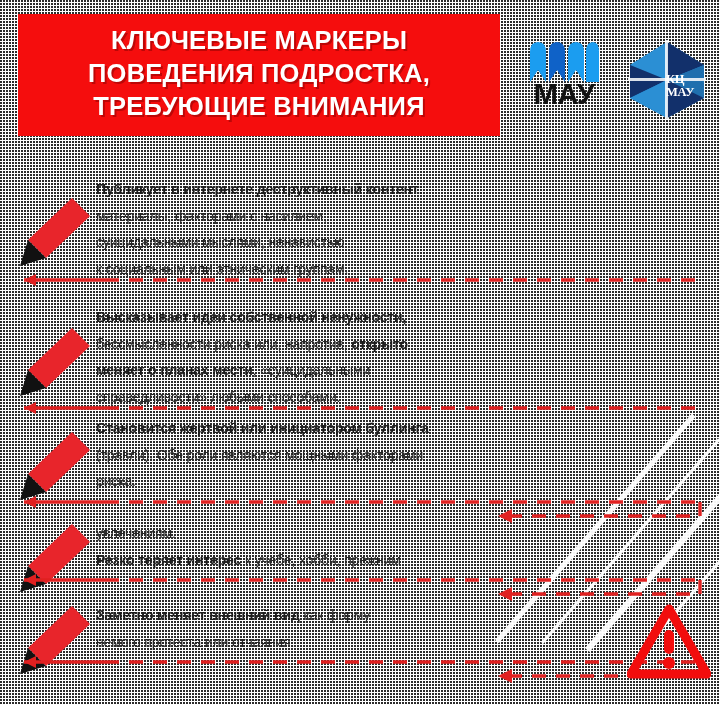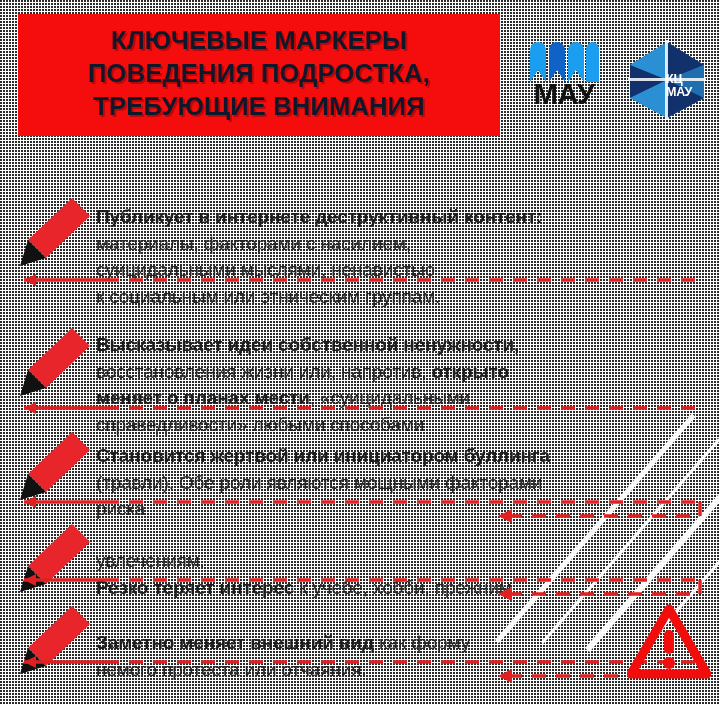--- a/index.html
+++ b/index.html
@@ -64,21 +64,21 @@
     height: 122px;
     background: #f50d0d;
     display: flex;
     flex-direction: column;
     align-items: center;
     justify-content: center;
     box-sizing: border-box;
     padding: 4px 8px 8px 8px;
   }
   .title-line {
-    color: #0f172a;
+    color: #ffffff;
     font-weight: bold;
     font-size: 25.5px;
     line-height: 33px;
     letter-spacing: .2px;
     white-space: nowrap;
     text-align: left;
     text-shadow: 2px 2px 0 rgba(120,0,0,.45);
   }
 
   
@@ -102,20 +102,21 @@
     letter-spacing: -.5px;
   }
 
   
   .logo-kc {
     position: absolute;
     left: 628px;
     top: 40px;
     width: 78px;
     height: 80px;
+    font-family: Liberation Serif, serif;
   }
   .logo-kc .diamond { position: absolute; left: 0; top: 0; width: 78px; height: 80px; }
   .logo-kc .kc-text {
     position: absolute;
     left: 38px;
     top: 33px;
     width: 40px;
     color: #ffffff;
     font-weight: bold;
     font-size: 12.5px;
@@ -135,24 +136,23 @@
   .item {
     position: absolute;
     left: 0;
     width: 719px;
   }
   .item-text {
     position: absolute;
     left: 96px;
     width: 580px;
     color: #262626;
-    font-size: 19px;
+    font-size: 14px;
     line-height: 26.5px;
     letter-spacing: -.15px;
-    margin-top: 28px;
   }
   .item-text b { font-weight: bold; color: #1d1d1d; }
   .item-text span.reg { font-weight: normal; }
 
   
   .marker {
     position: absolute;
     left: 18px;
     width: 78px;
     height: 72px;
@@ -245,21 +245,21 @@
       </div>
     </div>
 
     <div class="item" style="top:128px;height:132px">
       <svg class="marker" style="top:46px" viewBox="0 0 78 72" xmlns="http://www.w3.org/2000/svg">
         <polygon points="54,2 72,20 28,62 10,44" fill="#e8252b"></polygon>
         <polygon points="28,62 10,44 2,70" fill="#111111"></polygon>
       </svg>
       <div class="item-text" style="top:24px">
           <div><b>Высказывает идеи собственной ненужности,</b></div>
-          <div><span class="reg">восстановления жизни или, напротив, </span><b>открыто</b></div>
+          <div><span class="reg">бессмысленности риска или, напротив, </span><b>открыто</b></div>
           <div><b>меняет о планах мести</b><span class="reg">, «суицидальными</span></div>
           <div><span class="reg">справедливости» любыми способами.</span></div>
         </div>
       <div class="sep" style="top:118px">
         <svg width="719" height="34" viewBox="0 0 719 34" xmlns="http://www.w3.org/2000/svg">
           <path d="M24 10 L105 10" stroke="#e02020" stroke-width="3.4" fill="none"></path>
           <path d="M105 10 L700 10" stroke="#e02020" stroke-width="3.4" fill="none" stroke-dasharray="14 10"></path>
           <polygon points="24,10 36,4 36,16" fill="#e02020"></polygon>
         </svg>
       </div>

